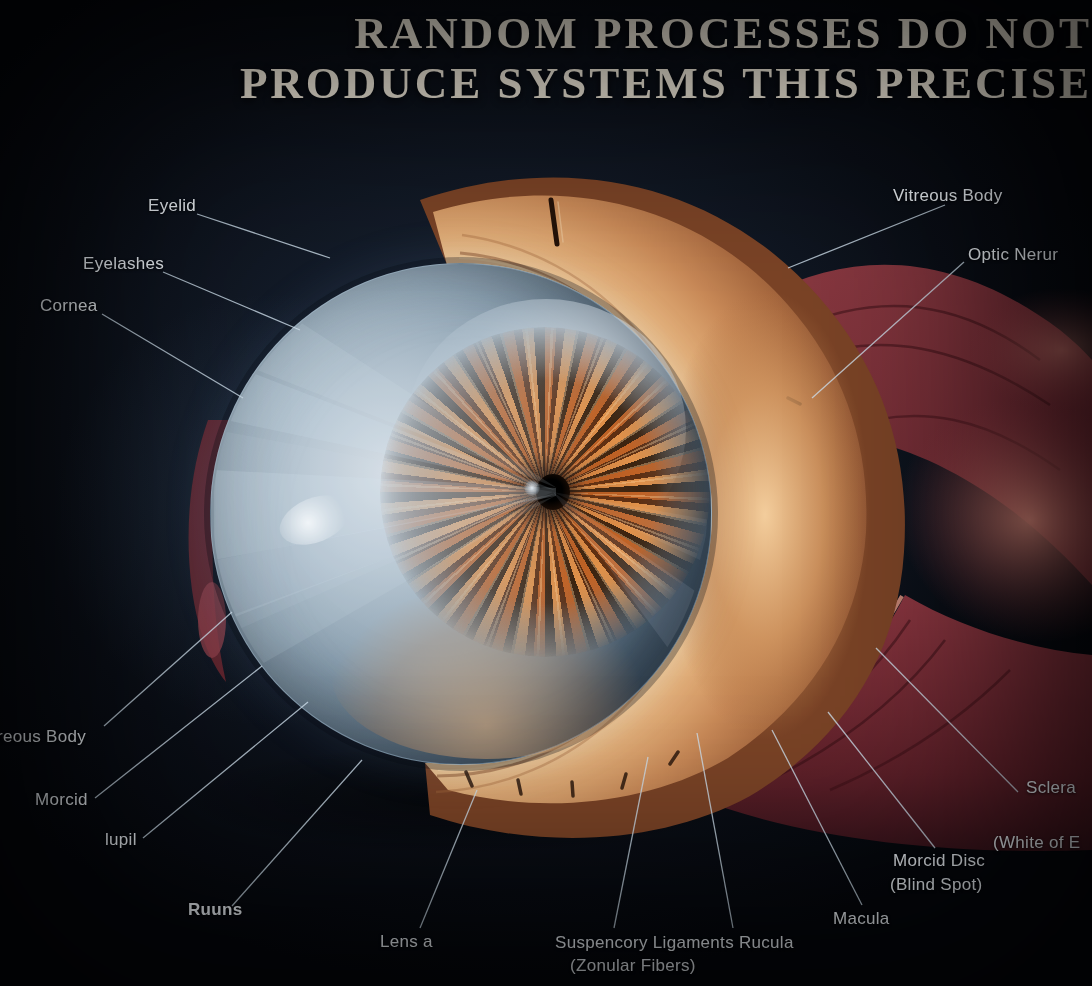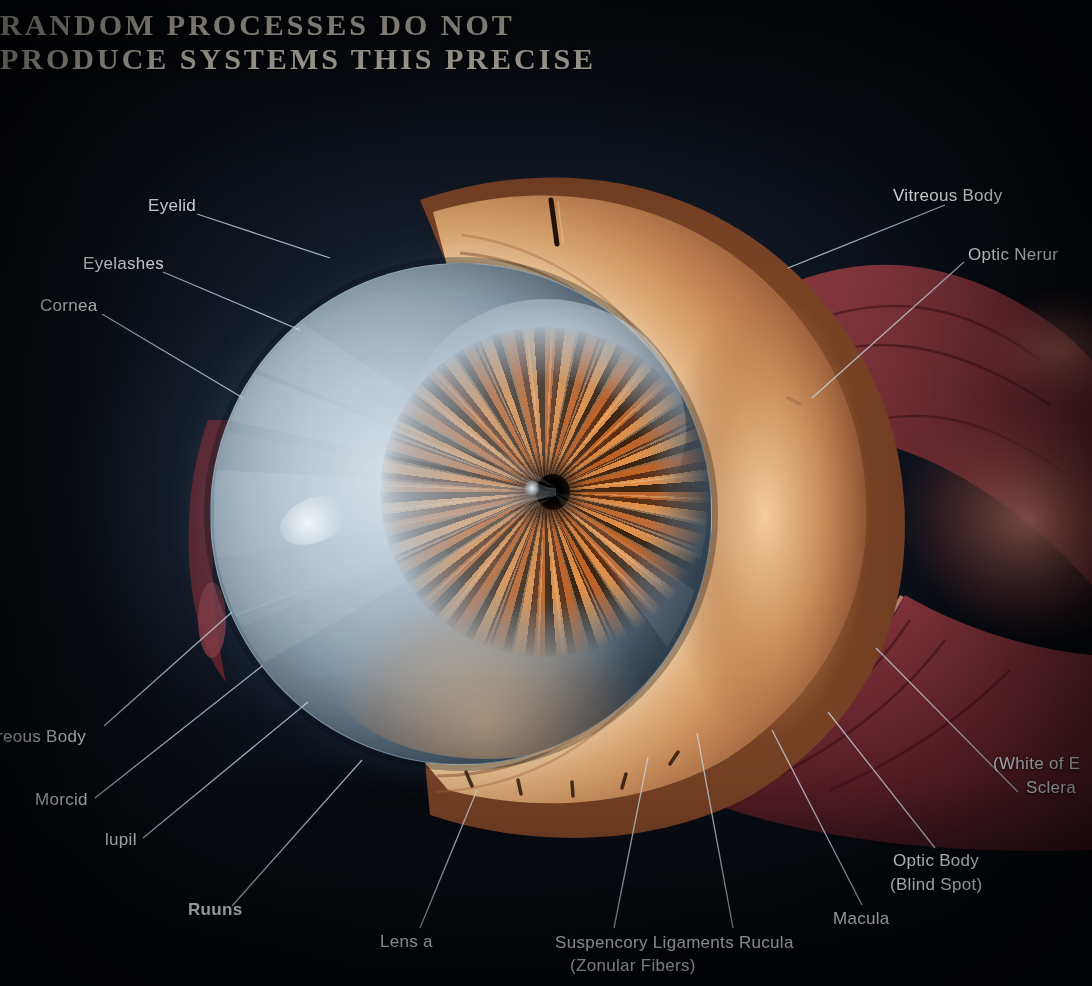--- a/index.html
+++ b/index.html
@@ -6,23 +6,23 @@
   .stage{
     position:relative;width:1092px;height:986px;overflow:hidden;
     background:radial-gradient(ellipse 62% 56% at 46% 44%, #233042 0%, #131b28 40%, #0a0e16 72%, #05070c 100%);
     font-family:"Liberation Sans", sans-serif;
   }
   .abs{position:absolute;}
   svg.layer{position:absolute;left:0;top:0;width:1092px;height:986px;}
 
   
   .title{
-    position:absolute;top:8px;left:0;width:100%;text-align:left;
+    position:absolute;top:8px;left:0;width:100%;text-align:right;
     font-family:"Liberation Serif", serif;font-weight:600;
-    font-size:30px;line-height:1.12;letter-spacing:3px;color:#f0e9da;
+    font-size:45px;line-height:1.12;letter-spacing:3px;color:#f0e9da;
     text-shadow:0 2px 8px rgba(0,0,0,.8);
   }
 
   
   .haze{left:50px;top:290px;width:440px;height:440px;border-radius:50%;
     background:radial-gradient(circle, rgba(110,150,190,.14), transparent 70%);}
   .globe{
     left:210px;top:263px;width:500px;height:500px;border-radius:50%;
     background:radial-gradient(circle at 36% 42%, #d7dfe6 0%, #b6c5d1 22%, #8da2b2 45%, #5f7689 68%, #3c5062 85%, #263545 100%);
     box-shadow:inset -30px -20px 80px rgba(8,16,26,.6),
@@ -214,19 +214,19 @@
   <div class="lbl" style="left:-8px;top:727px;">treous Body</div>
   <div class="lbl" style="left:35px;top:790px;">Morcid</div>
   <div class="lbl" style="left:105px;top:830px;">lupil</div>
   <div class="lbl" style="left:188px;top:900px;font-weight:bold;">Ruuns</div>
   <div class="lbl" style="left:380px;top:932px;">Lens a</div>
   <div class="lbl" style="left:523px;top:933px;margin-left:32px;">Suspencory Ligaments Rucula</div>
   <div class="lbl" style="left:570px;top:956px;text-align:right;">(Zonular Fibers)</div>
   <div class="lbl" style="left:893px;top:186px;">Vitreous Body</div>
   <div class="lbl" style="left:968px;top:245px;">Optic Nerur</div>
   <div class="lbl" style="left:1026px;top:778px;">Sclera</div>
-  <div class="lbl" style="left:993px;top:754px;">(White of E</div>
-  <div class="lbl" style="left:893px;top:851px;">Optic Body</div>
+  <div class="lbl" style="left:993px;top:833px;">(White of E</div>
+  <div class="lbl" style="left:893px;top:851px;">Morcid Disc</div>
   <div class="lbl" style="left:890px;top:875px;">(Blind Spot)</div>
   <div class="lbl" style="left:833px;top:909px;">Macula</div>
 
   <div class="vignette"></div>
 </div>
 
 </body></html>

